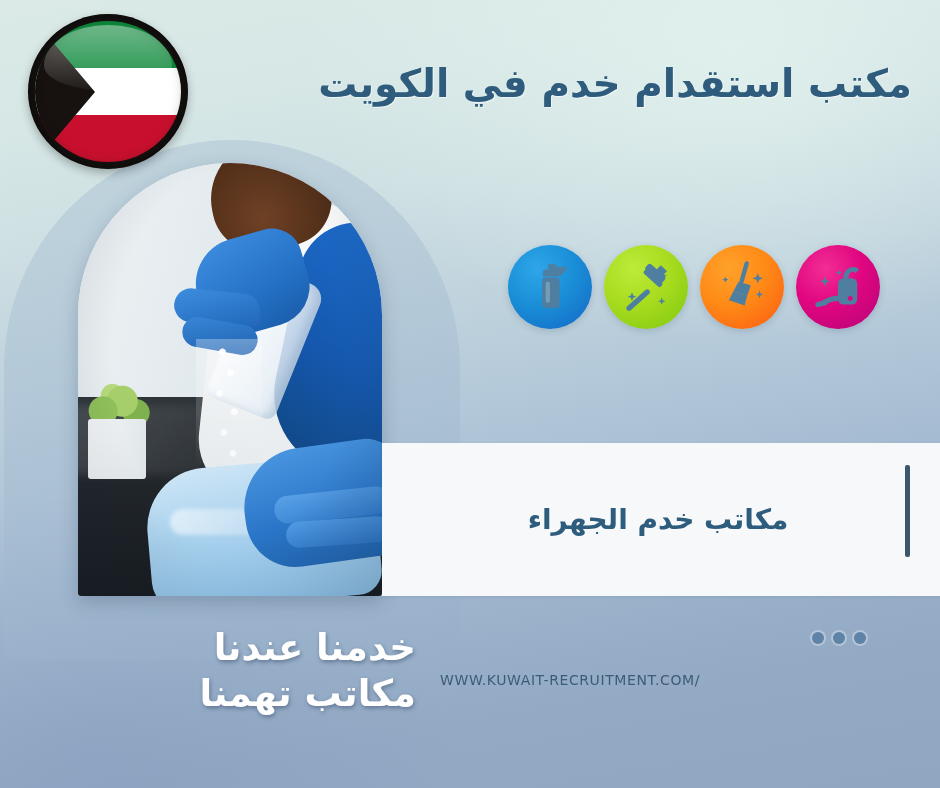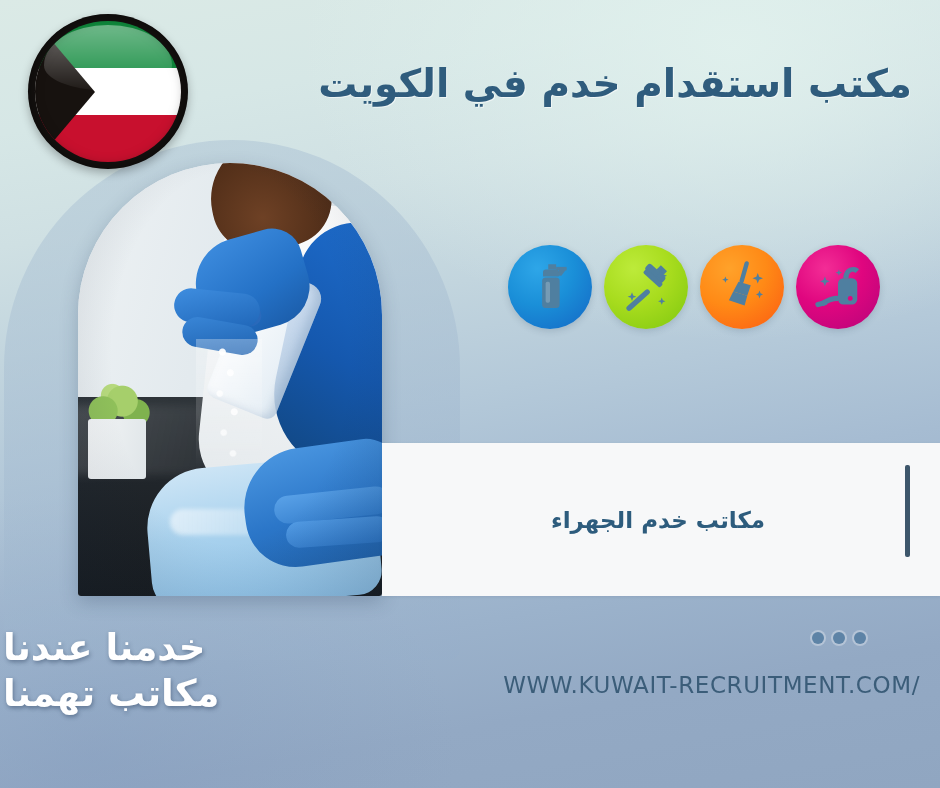--- a/index.html
+++ b/index.html
@@ -264,21 +264,21 @@
     width:558px; height:153px;
     background:#f7f8f9;
     box-shadow:0 1px 3px rgba(40,60,90,.10);
   }
   #midtext{
     position:absolute;
     right:46px; top:0; bottom:0;
     left:40px;
     display:flex; align-items:center; justify-content:center;
     direction:rtl;
-    font-size:23px;
+    font-size:28px;
     font-weight:bold;
     color:#2d5c7d;
     letter-spacing:.4px;
   }
   #midbar{
     position:absolute;
     left:523px; top:22px;
     width:5px; height:92px;
     background:#3d566b;
     border-radius:2px;
@@ -293,34 +293,34 @@
     width:12px; height:12px; border-radius:50%;
     background:#5d83a6;
     box-shadow:0 0 0 2px rgba(255,255,255,.30);
   }
 
   
   #url{
     position:absolute;
     left:440px; top:672px;
     width:480px;
-    text-align:right;
-    font-size:23px;
+    text-align:left;
+    font-size:14px;
     letter-spacing:.6px;
     color:#3b5d79;
     font-weight:500;
   }
 
   
   #slogan{
     position:absolute;
-    left:3px; top:625px;
+    left:36px; top:625px;
     width:380px;
     direction:rtl;
-    text-align:left;
+    text-align:right;
     color:#ffffff;
     font-weight:bold;
     font-size:37px;
     line-height:1.24;
     text-shadow:1px 2px 4px rgba(35,55,85,.45);
   }
   #slogan div{ white-space:nowrap; }
 </style>
 </head>
 <body>

